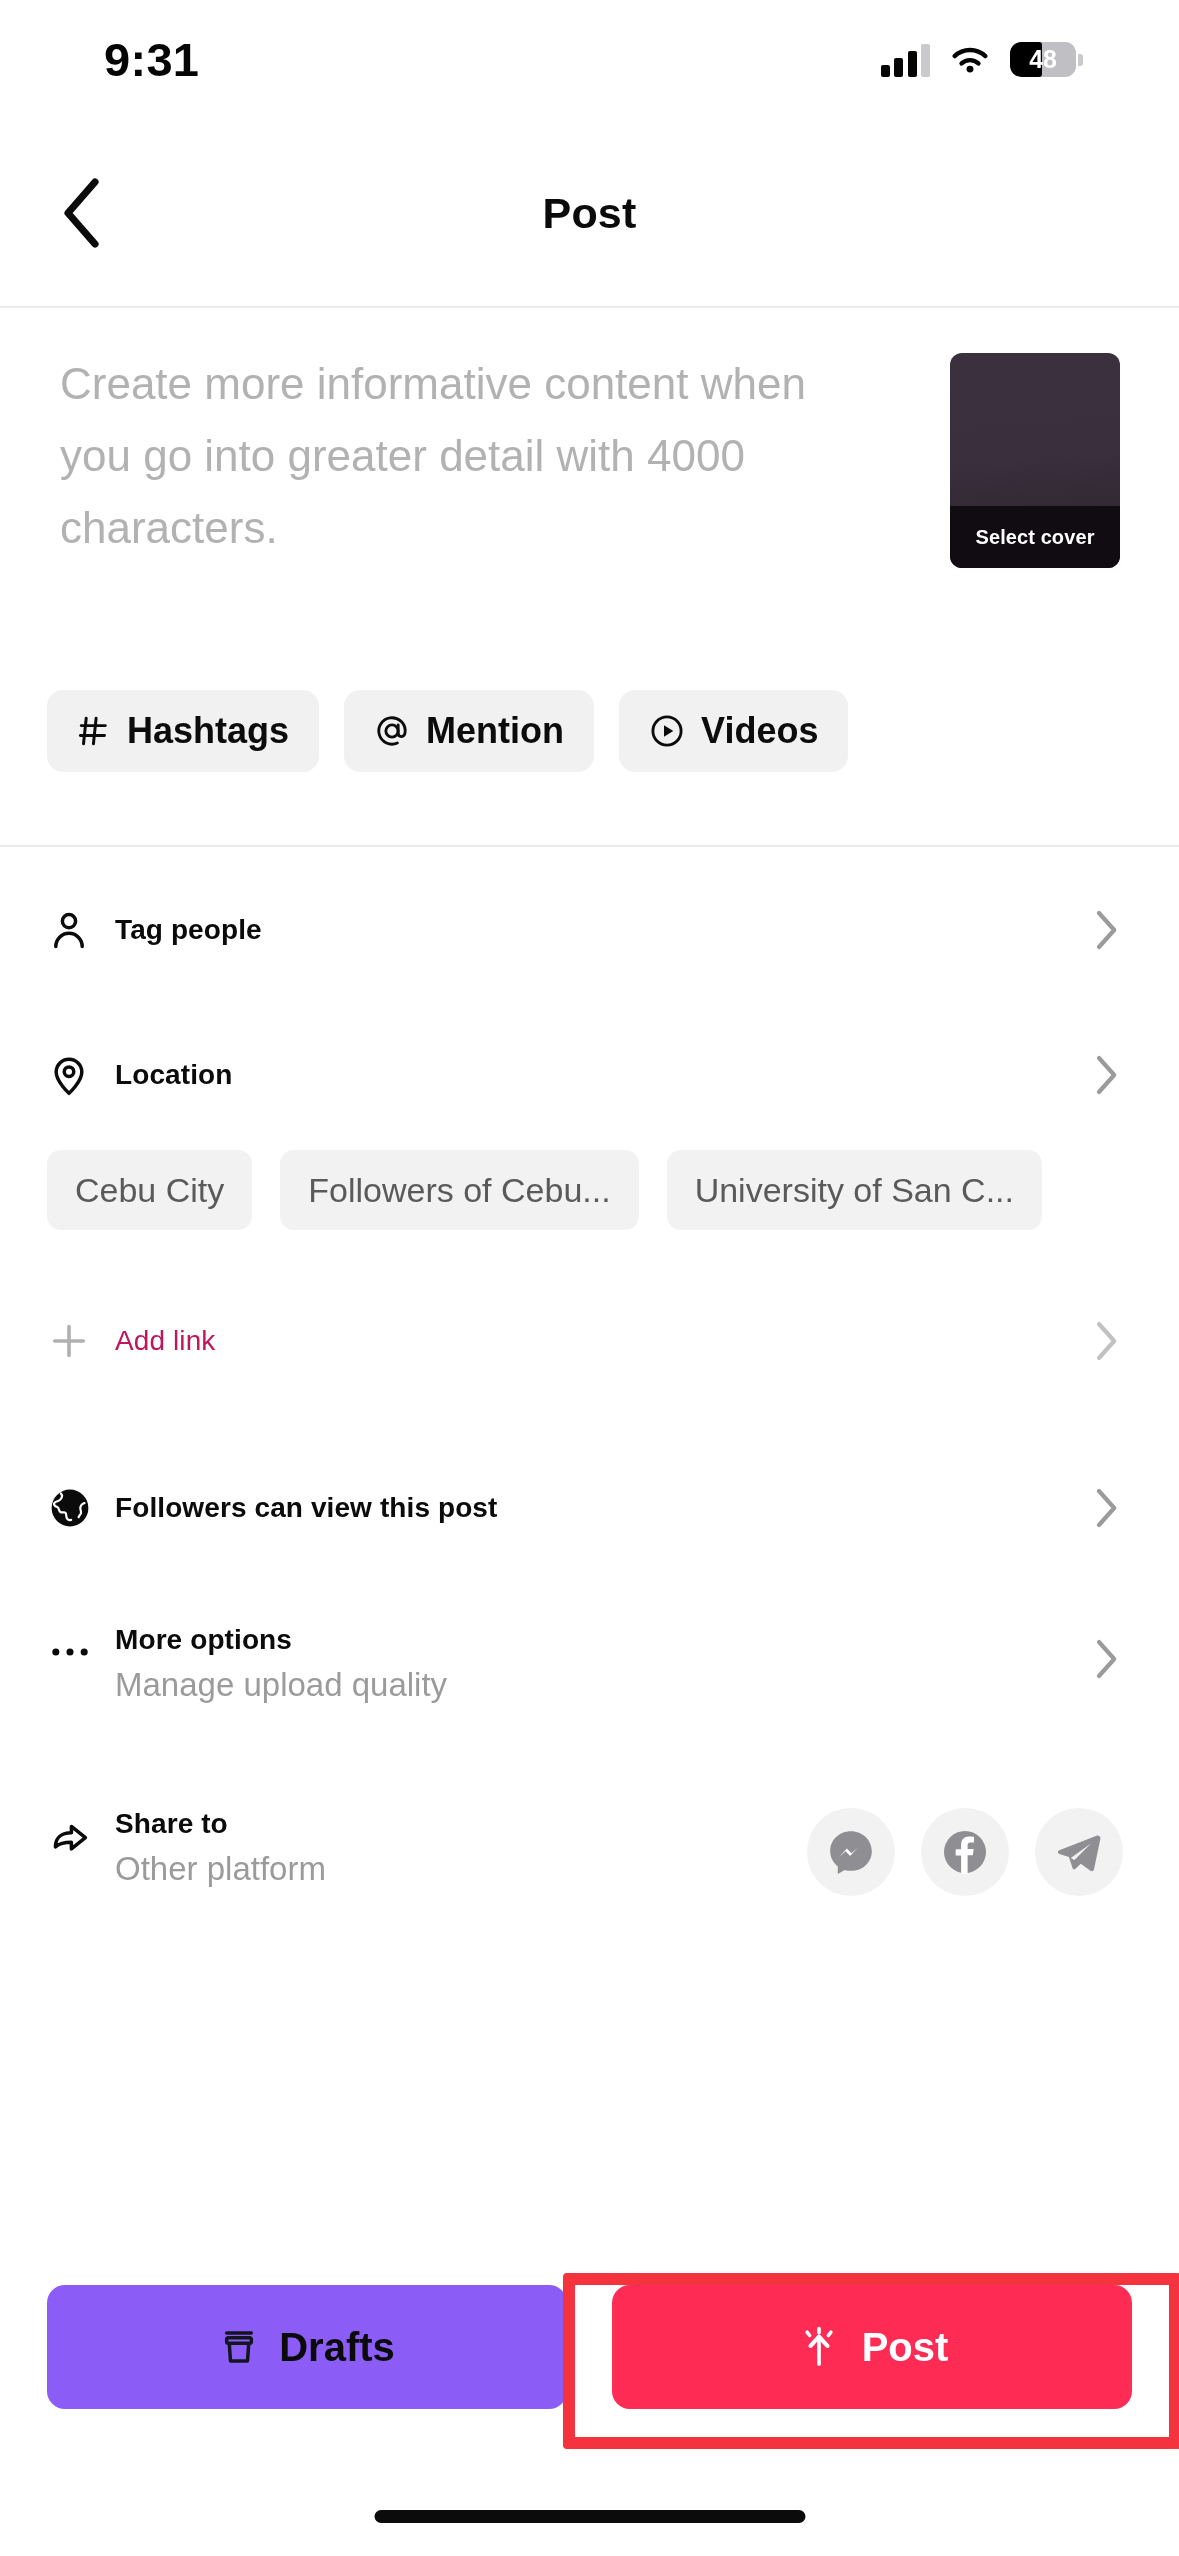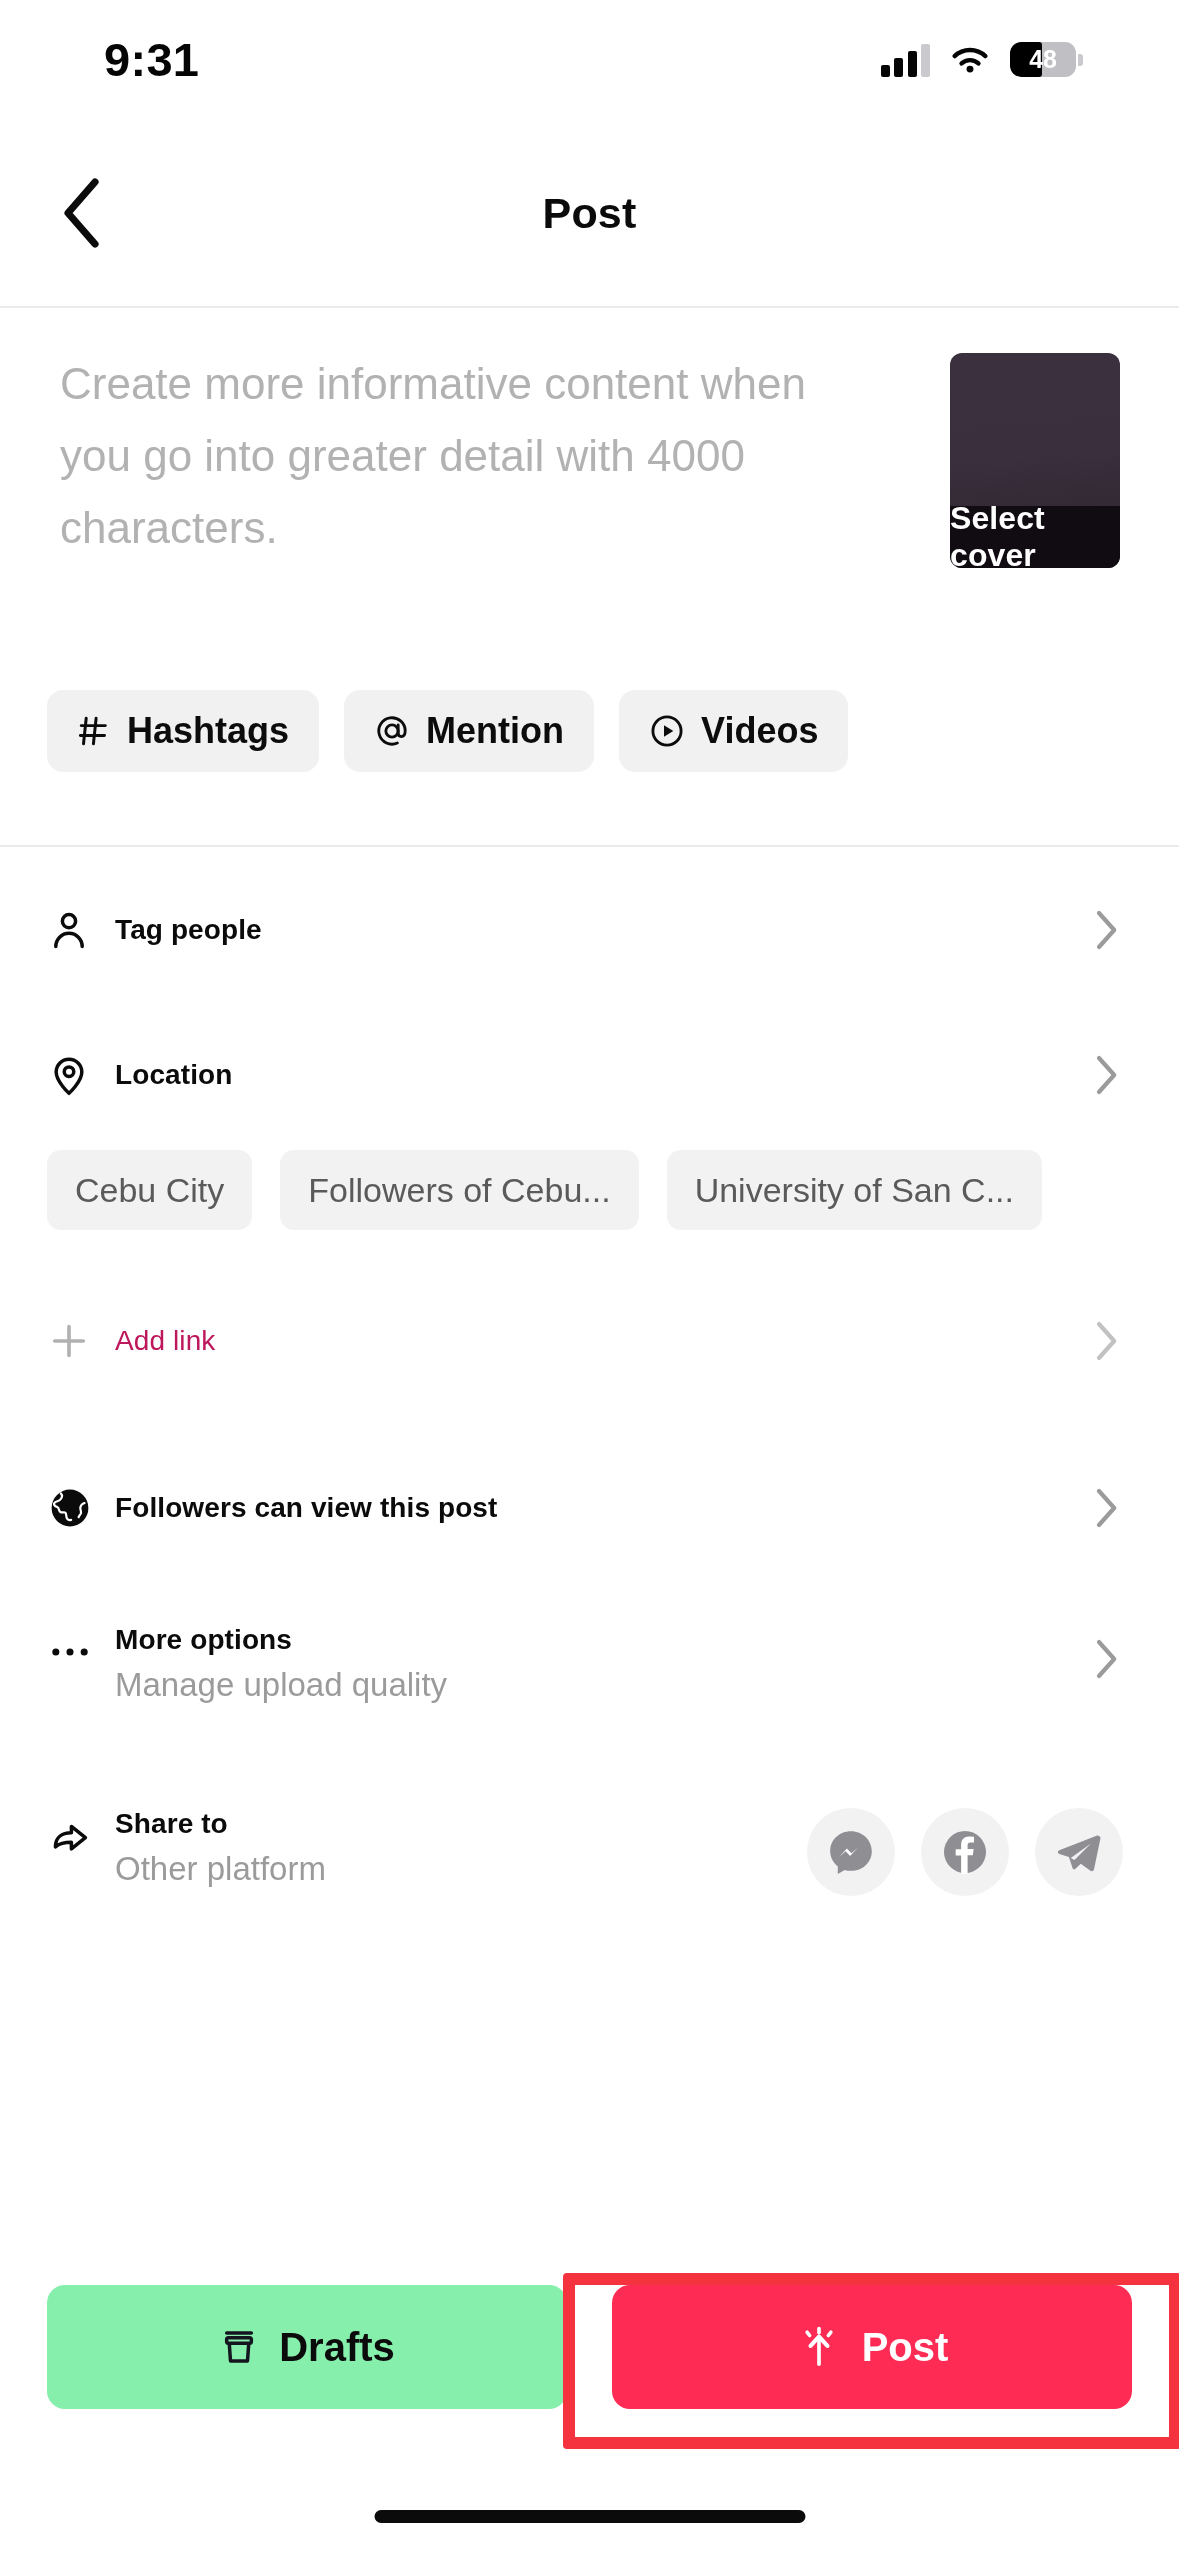--- a/index.html
+++ b/index.html
@@ -69,21 +69,21 @@
   }
   .cover {
     position:absolute; right:59px; top:43px;
     width:170px; height:215px; border-radius:12px; overflow:hidden;
     background:linear-gradient(175deg, #3b303e 0%, #3a2f3d 48%, #312833 78%, #241d27 100%);
   }
   .cover-label {
     position:absolute; left:0; bottom:0; width:100%; height:62px;
     background:#100c12;
     display:flex; align-items:center; justify-content:center;
-    color:#fff; font-size:32px; font-weight:700; letter-spacing:0.1px;
+    color:#fff; font-size:20px; font-weight:700; letter-spacing:0.1px;
   }
 
   
   .chiprow { position:absolute; top:690px; left:0; width:1179px; height:110px; padding-left:47px; display:flex; gap:25px; }
   .chip {
     height:82px; background:#f1f1f2; border-radius:16px;
     display:flex; align-items:center; gap:16px; padding:0 30px;
     font-size:36px; font-weight:700; color:#0c0c0c;
   }
   .chip-ic { display:flex; align-items:center; justify-content:center; }
@@ -114,21 +114,21 @@
   .social { display:flex; align-items:center; gap:26px; }
   .soc-circle {
     width:88px; height:88px; border-radius:50%; background:#f2f2f3;
     display:flex; align-items:center; justify-content:center;
   }
 
   
   .bottombar { position:absolute; left:0; bottom:129px; width:1179px; height:160px; }
   .drafts-btn {
     position:absolute; left:47px; top:18px; width:520px; height:124px;
-    background:#86efac; border-radius:18px;
+    background:#8b5cf6; border-radius:18px;
     display:flex; align-items:center; justify-content:center; gap:20px;
     font-size:40px; font-weight:700; color:#0b0b0b;
   }
   .post-btn {
     position:absolute; left:612px; top:18px; width:520px; height:124px;
     background:#fe2c55; border-radius:18px;
     display:flex; align-items:center; justify-content:center; gap:20px;
     font-size:40px; font-weight:700; color:#ffffff;
   }
   .highlight {

